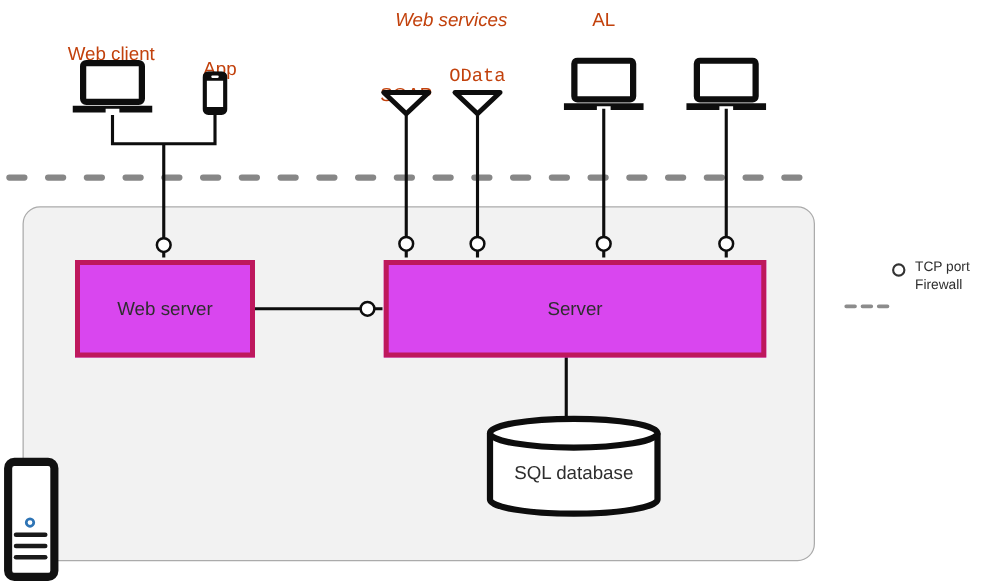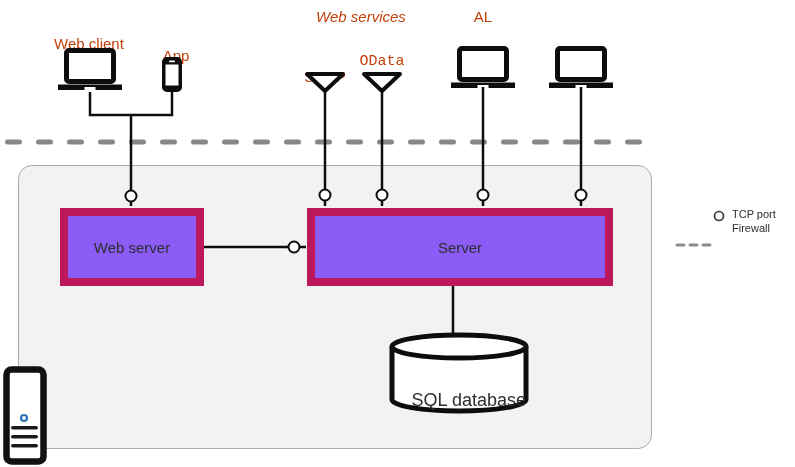--- a/index.html
+++ b/index.html
@@ -27,36 +27,36 @@
     width: 634px; height: 284px;
     background: #f2f2f2;
     border: 1.5px solid #ababab;
     border-radius: 14px;
     box-sizing: border-box;
     z-index: 1;
   }
   .overlay { position: absolute; left: 0; top: 0; z-index: 2; }
   .node-box {
     position: absolute;
-    background: #8b5cf6;
-    border: 8px solid #be185d;
+    background: #d946ef;
+    border: 4px solid #be185d;
     box-sizing: border-box;
     display: flex;
     align-items: center;
     justify-content: center;
     font-size: 15px;
     z-index: 3;
   }
   .web-server-box { left: 60px; top: 208px; width: 144px; height: 78px; }
   .server-box { left: 307px; top: 208px; width: 306px; height: 78px; text-align: right; }
   .icon { position: absolute; z-index: 4; }
   .db-label {
     position: absolute;
-    left: 392px; top: 390px; width: 134px;
-    font-size: 18px; text-align: right;
+    left: 392px; top: 370px; width: 134px;
+    font-size: 15px; text-align: center;
     z-index: 5;
   }
   .legend-label {
     position: absolute;
     font-size: 11px;
     z-index: 2;
     white-space: nowrap;
   }
   .tcp-port-label { left: 732px; top: 208px; }
   .firewall-label { left: 732px; top: 222px; }

